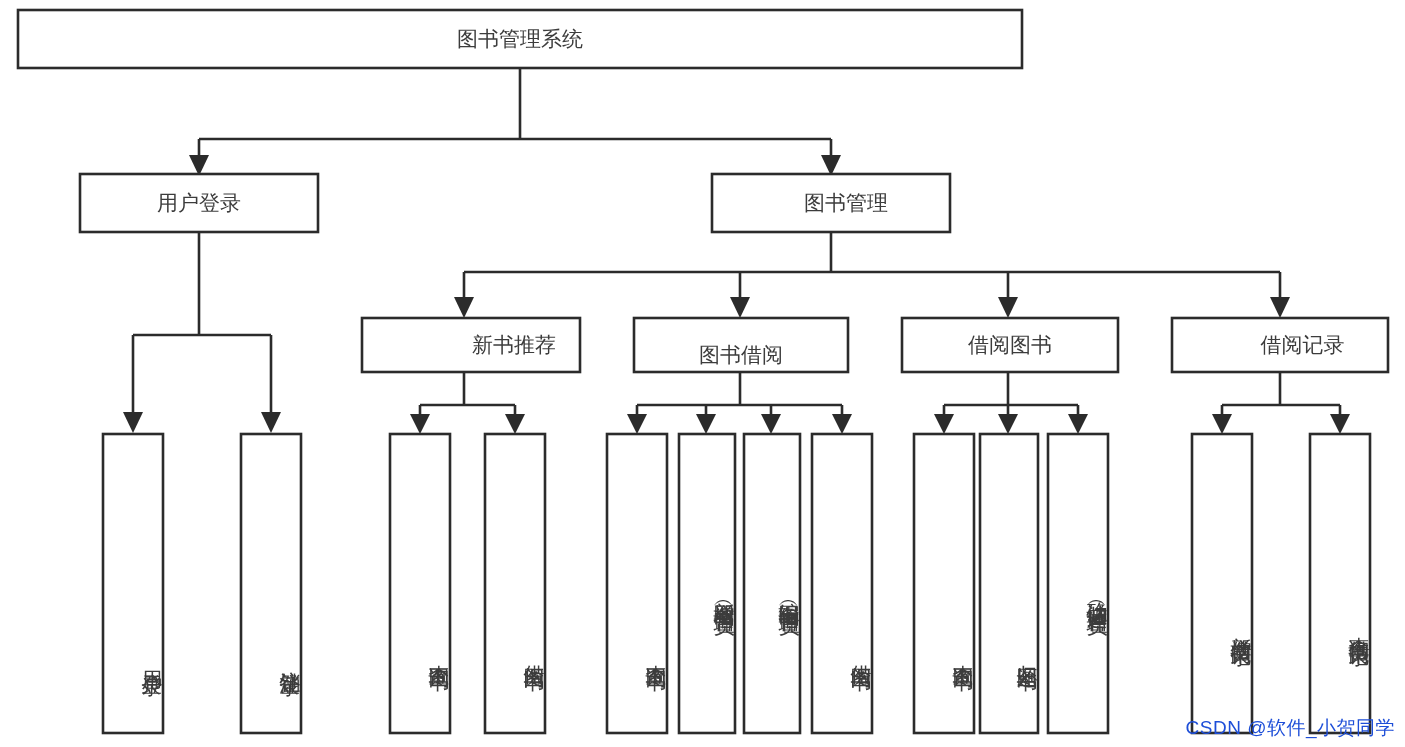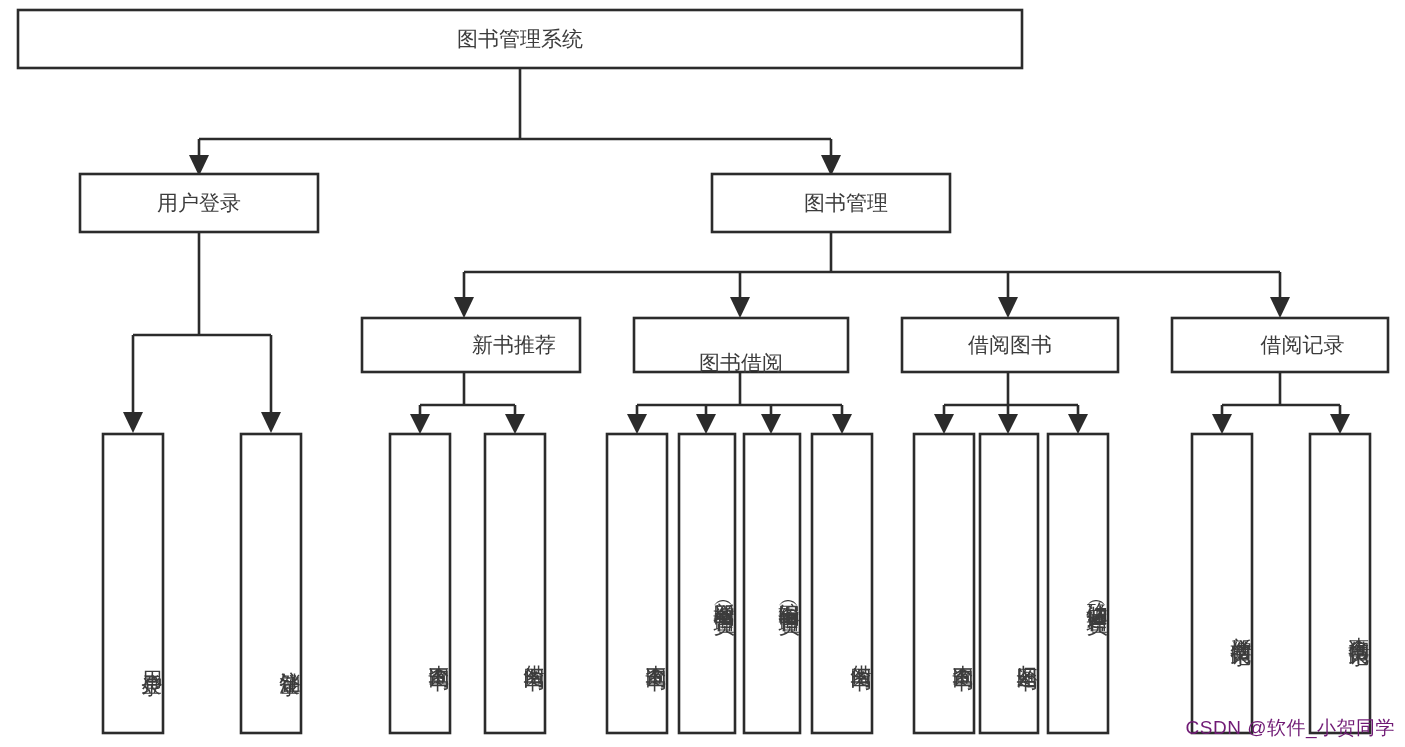--- a/index.html
+++ b/index.html
@@ -63,21 +63,21 @@
     font-size: 21px;
     color: #3c3c3c;
     pointer-events: none;
     white-space: nowrap;
   }
   .watermark {
     position: absolute;
     right: 10px;
     bottom: 6px;
     font-size: 19px;
-    color: #701a75;
+    color: #1d4ed8;
     letter-spacing: 0.5px;
     white-space: nowrap;
   }
 </style>
 </head>
 <body>
 
 <div id="diagram-root">
 
   <svg class="diagram-canvas" viewBox="0 0 1405 747">
@@ -184,21 +184,21 @@
     <rect class="node-box" x="1310" y="434" width="60" height="299"></rect>
 
   </svg>
 
   <div class="htext-wrap" style="left:18px; top:10px; width:1004px; height:58px;">图书管理系统</div>
 
   <div class="htext-wrap" style="left:80px; top:174px; width:238px; height:58px;">用户登录</div>
   <div class="htext-wrap" style="left:712px; top:174px; width:238px; height:58px;padding-left:15px;">图书管理</div>
 
   <div class="htext-wrap" style="left:362px; top:318px; width:218px; height:54px;padding-left:43px;">新书推荐</div>
-  <div class="htext-wrap" style="left:634px; top:336px; width:214px; height:54px;">图书借阅</div>
+  <div class="htext-wrap" style="left:634px; top:328px; width:214px; height:54px;">图书借阅</div>
   <div class="htext-wrap" style="left:902px; top:318px; width:216px; height:54px;">借阅图书</div>
   <div class="htext-wrap" style="left:1172px; top:318px; width:261px; height:54px;">借阅记录</div>
 
   <div class="vtext-wrap" style="left:103px; top:434px; width:60px; height:299px; padding-top:74px;">用户登录</div>
   <div class="vtext-wrap" style="left:241px; top:434px; width:60px; height:299px; padding-top:74px;">注销登录</div>
 
   <div class="vtext-wrap" style="left:390px; top:434px; width:60px; height:299px; padding-top:68px;">查询图书</div>
   <div class="vtext-wrap" style="left:485px; top:434px; width:60px; height:299px; padding-top:68px;">借阅图书</div>
 
   <div class="vtext-wrap" style="left:607px; top:434px; width:60px; height:299px; padding-top:68px;">查询图书</div>

